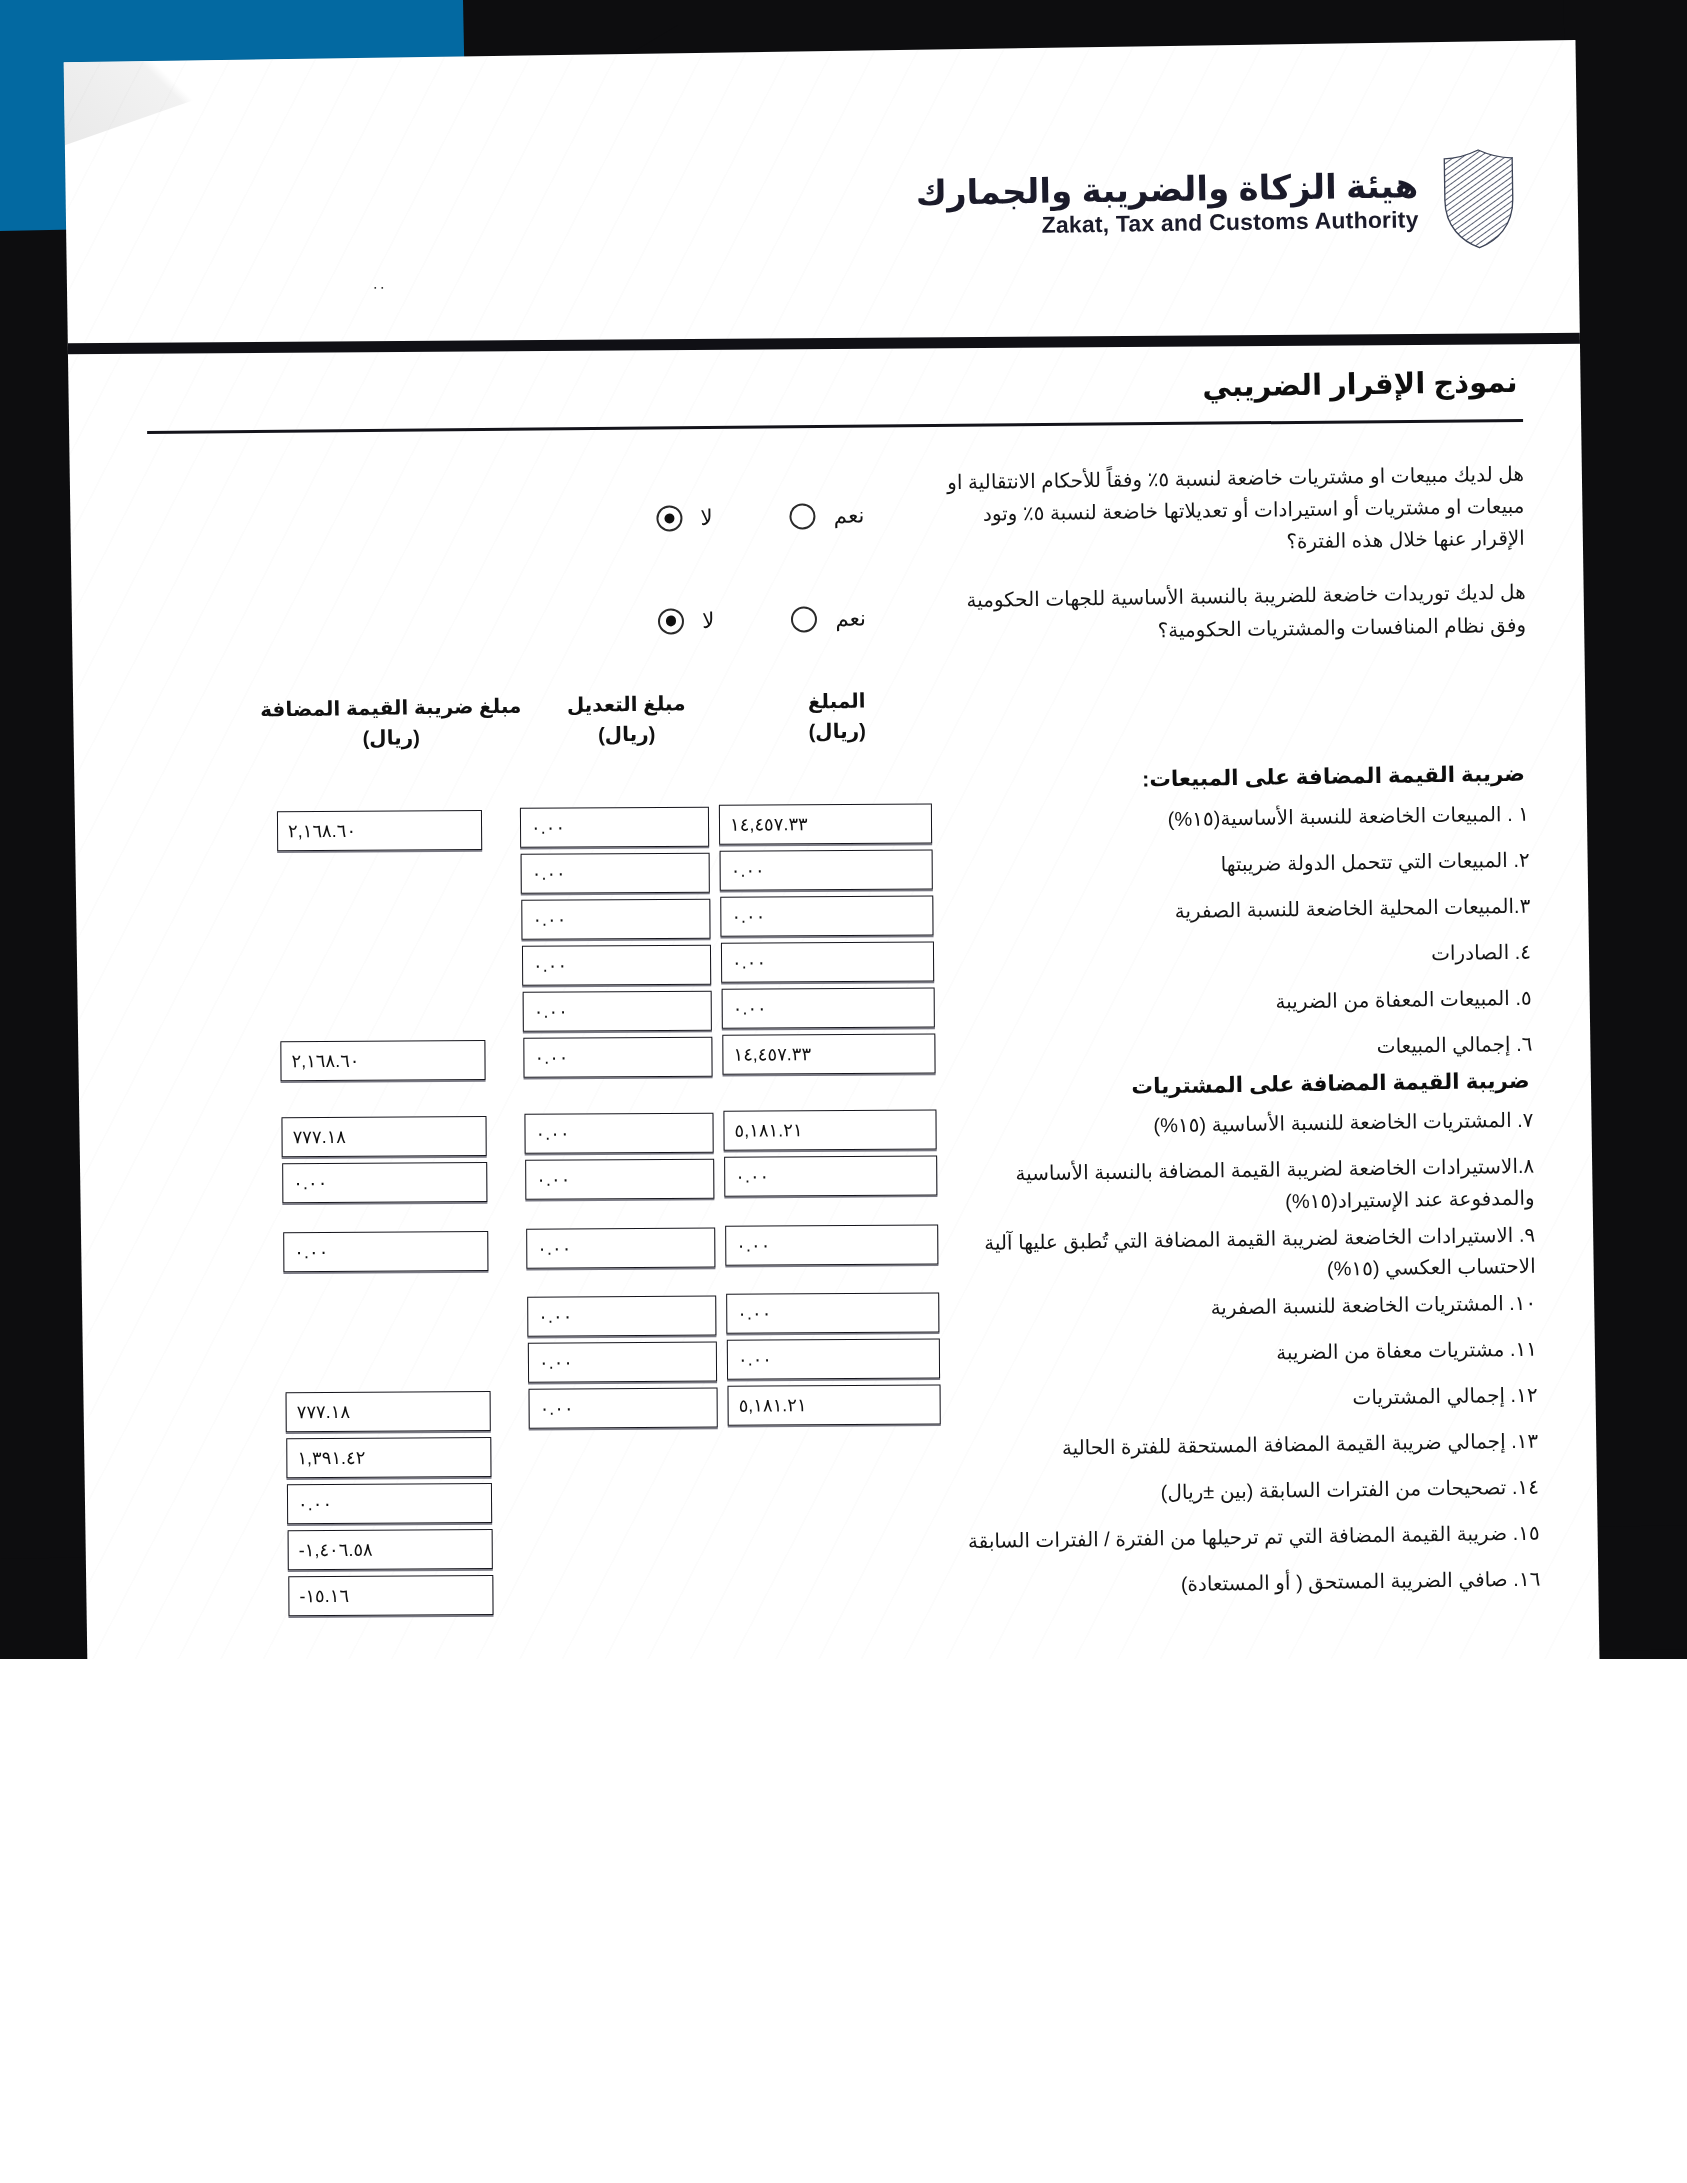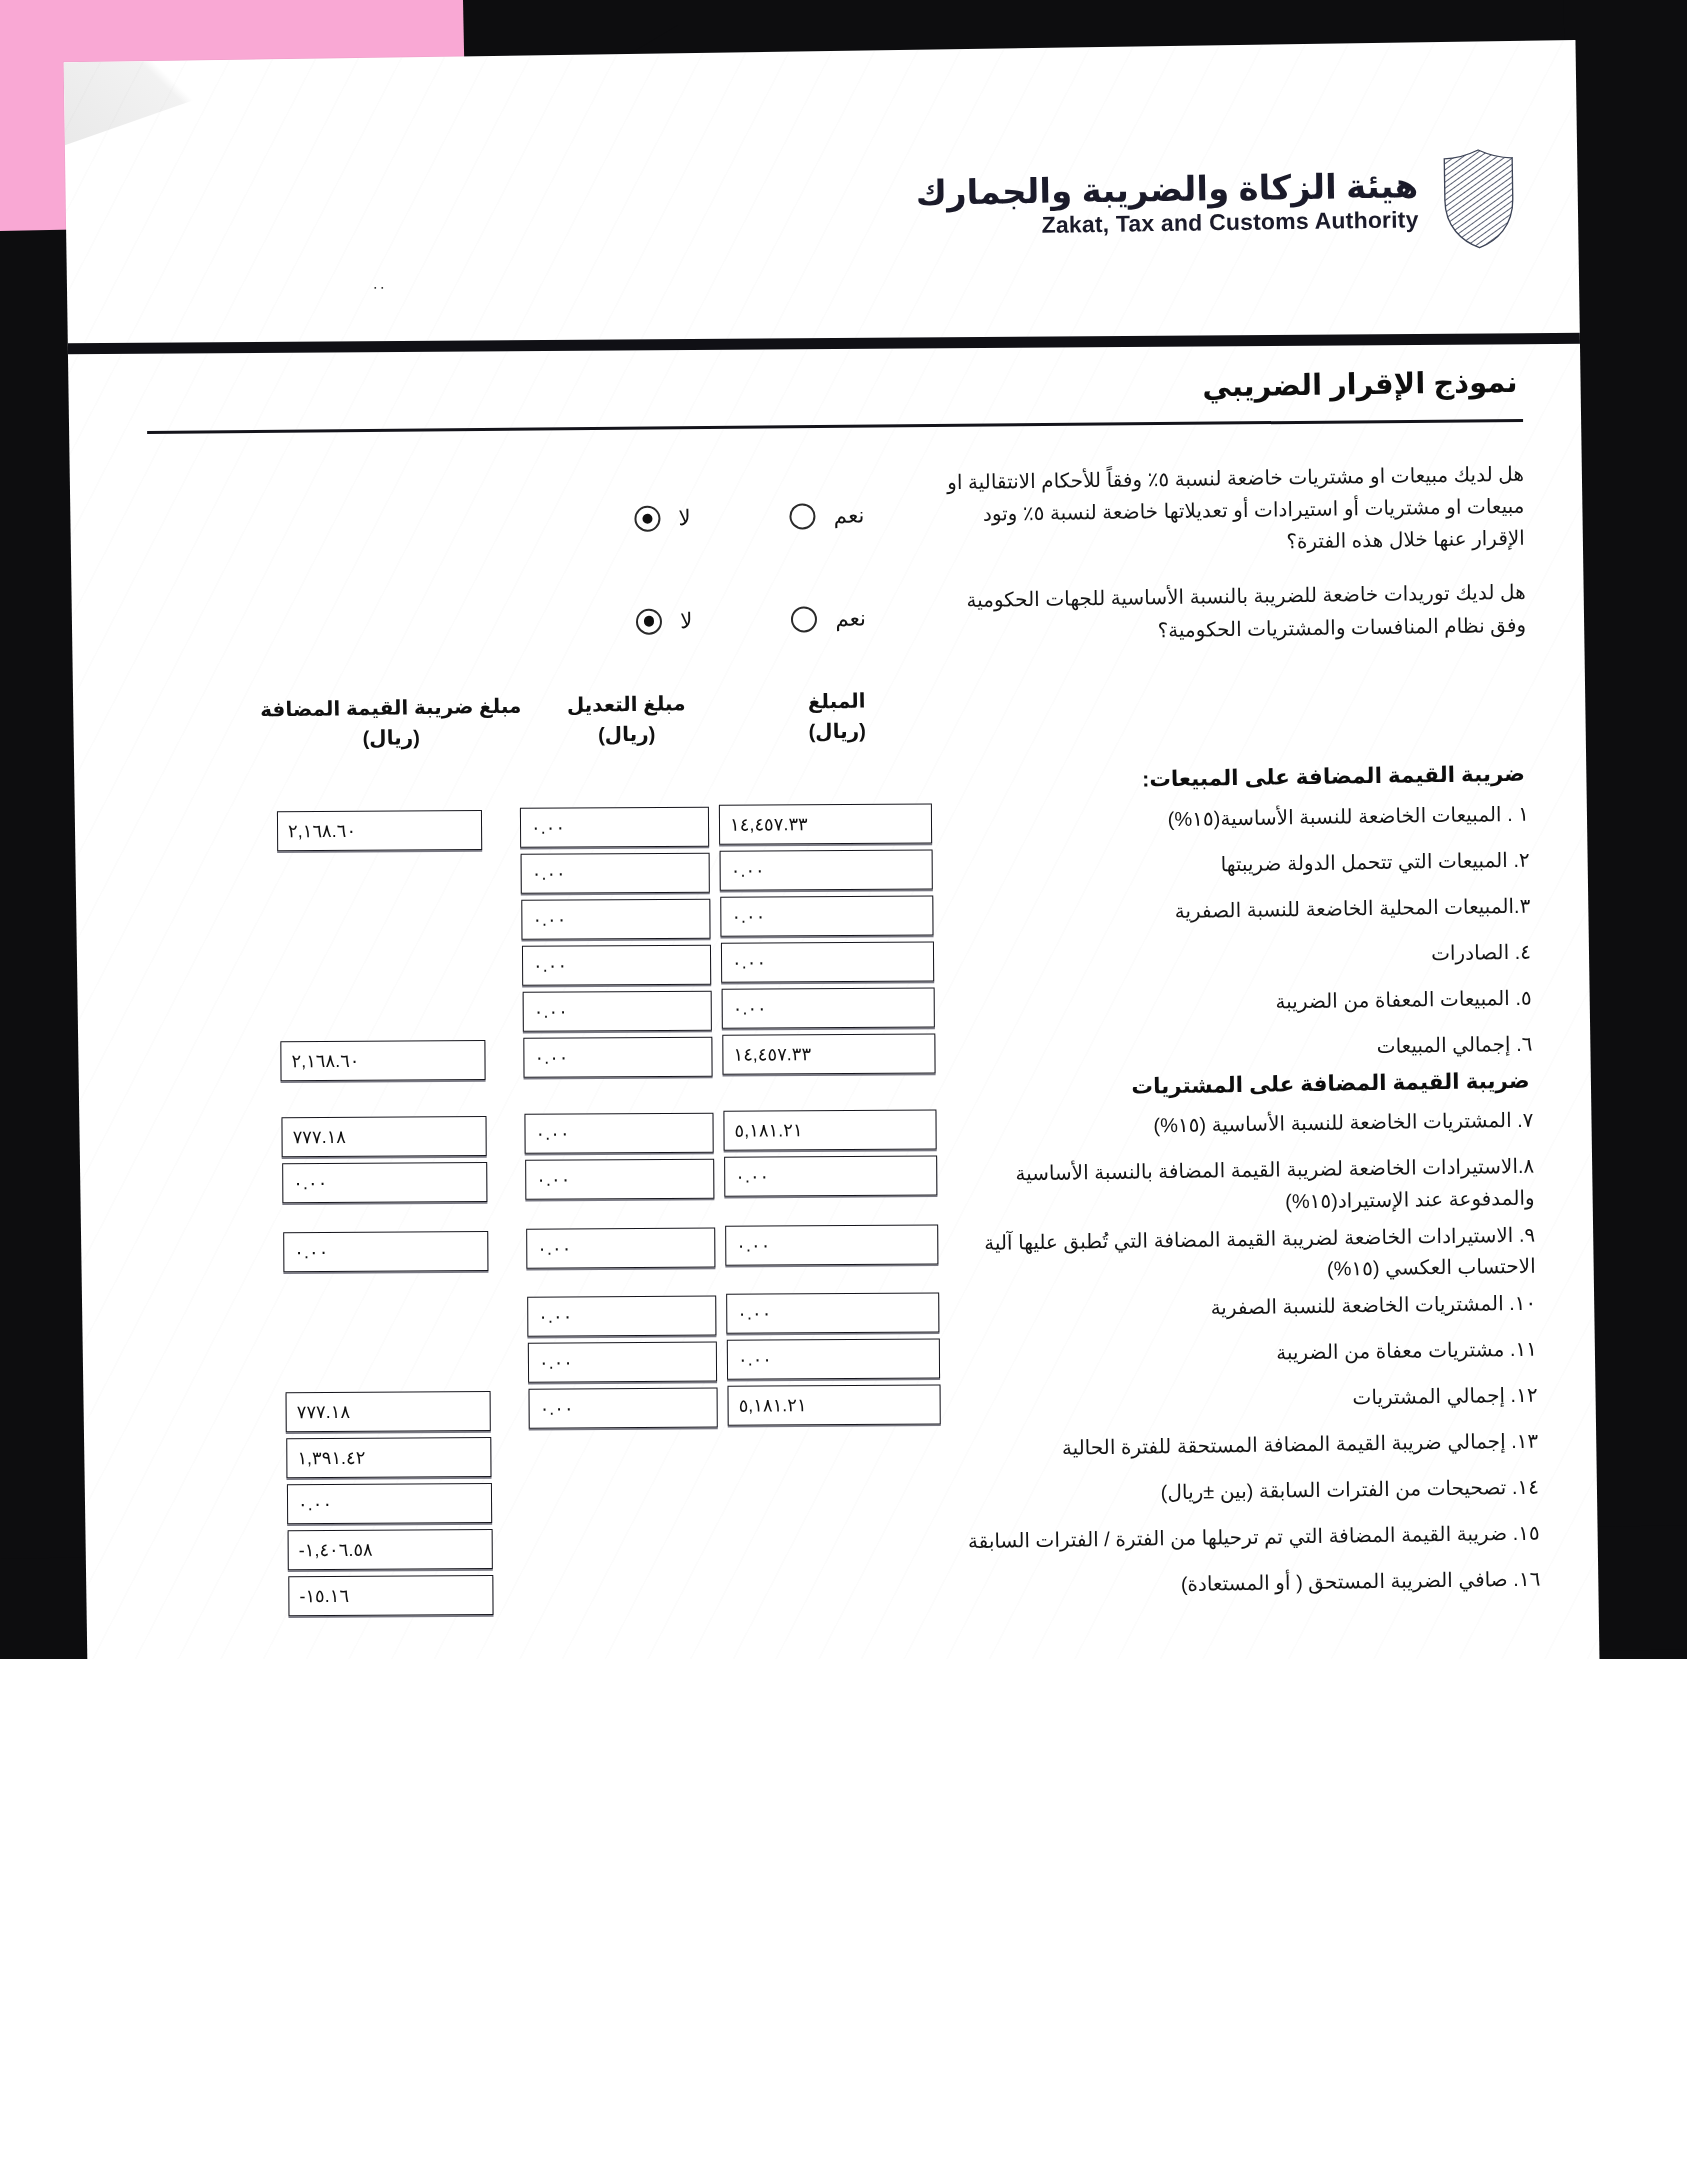--- a/index.html
+++ b/index.html
@@ -5,21 +5,21 @@
   html, body {
     margin: 0;
     padding: 0;
     background: #ffffff;
   }
   #scan {
     position: relative;
     width: 1687px;
     height: 1659px;
     overflow: hidden;
-    background: #f9a8d4;
+    background: #0369a1;
     font-family: "Liberation Sans", "DejaVu Sans", sans-serif;
   }
 
   
   .bed {
     position: absolute;
     background: #0d0d0f;
   }
   .bed-top    { left: 463px; top: 0;     width: 1224px; height: 99px;
                 transform: rotate(-1.15deg); transform-origin: left top; }
@@ -178,21 +178,21 @@
     justify-content: flex-start;
     gap: 0;
     padding-right: 66px;
   }
   .opt {
     display: flex;
     flex-direction: row;
     align-items: center;
     gap: 18px;
   }
-  .opt + .opt { margin-right: 99px; text-align: right; }
+  .opt + .opt { margin-right: 77px; text-align: right; }
   .opt-label {
     font-size: 21.5px;
     color: #131313;
   }
   .radio {
     width: 22px; height: 22px;
     border: 2.1px solid #2a2a2a;
     border-radius: 50%;
     position: relative;
     background: #fff;

